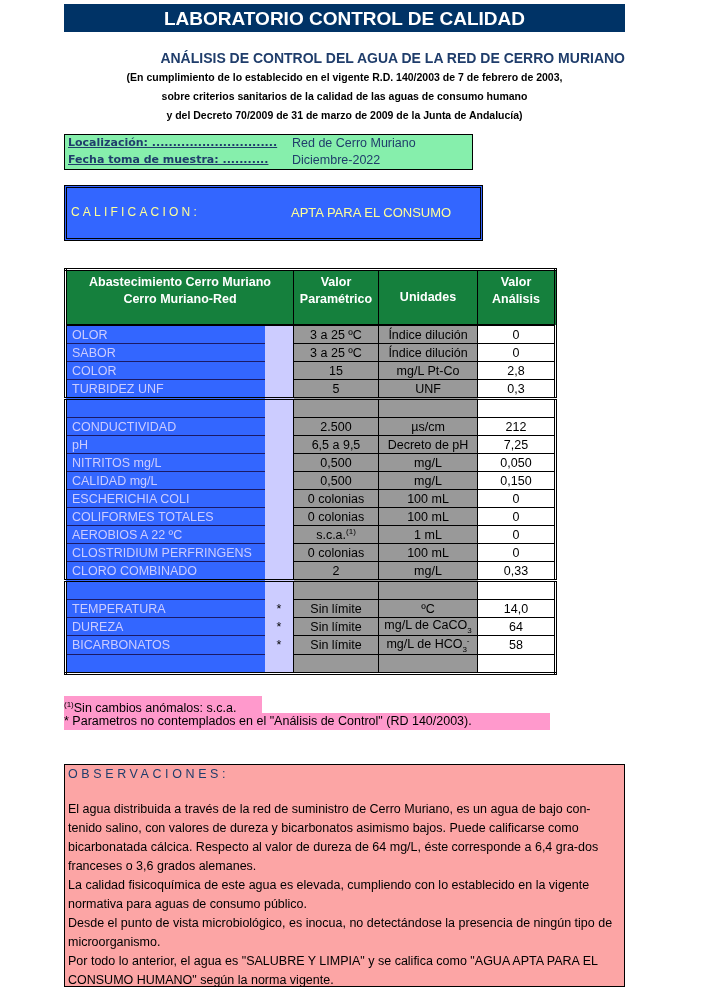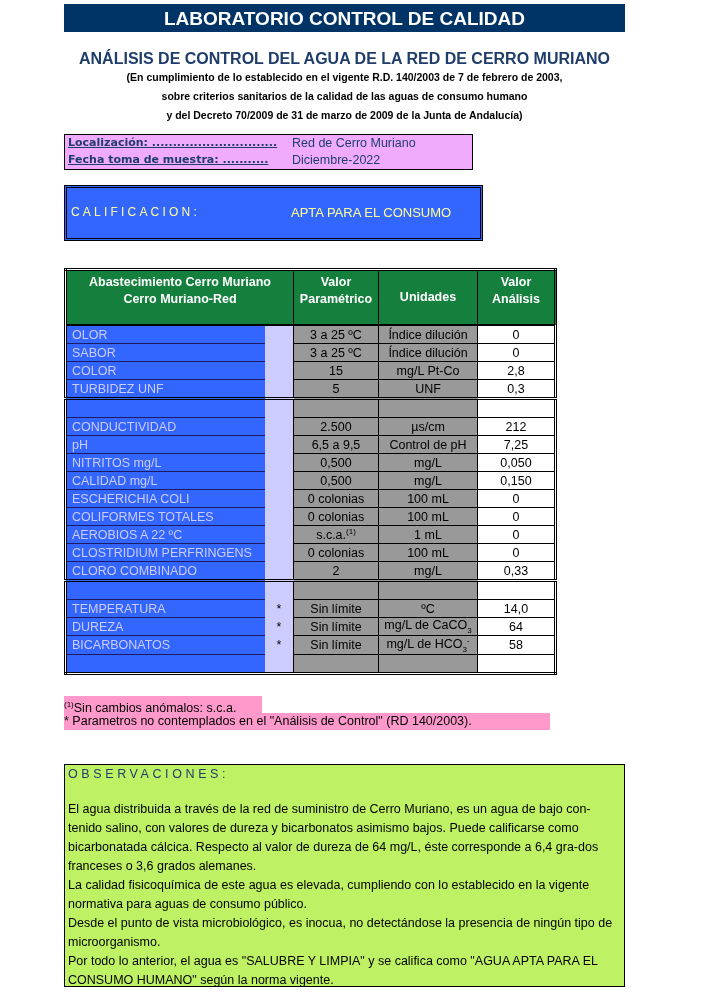--- a/index.html
+++ b/index.html
@@ -1,23 +1,23 @@
 <!DOCTYPE html>
 <html><head>
 <meta charset="utf-8">
 <style>
   html, body { margin: 0; padding: 0; background: #ffffff; }
   body { width: 705px; height: 1003px; position: relative; font-family: "Liberation Sans", sans-serif; overflow: hidden; }
 
   .title-bar { position: absolute; left: 64px; top: 4px; width: 561px; height: 28px; background: #003366; color: #ffffff;
     font-weight: bold; font-size: 19px; text-align: center; line-height: 30px; }
-  .subtitle { position: absolute; left: 64px; top: 50px; width: 561px; text-align: center; color: #1f3d6b; font-weight: bold; font-size: 16px; }
+  .subtitle { position: absolute; left: 64px; top: 50px; width: 561px; text-align: right; color: #1f3d6b; font-weight: bold; font-size: 14px; }
   .legal { position: absolute; left: 64px; top: 68px; width: 561px; text-align: center; color: #000; font-weight: bold; font-size: 10.5px; line-height: 19px; }
 
-  .info-box { position: absolute; left: 64px; top: 134px; width: 407px; height: 34px; background: #f0abfc; border: 1px solid #000; }
+  .info-box { position: absolute; left: 64px; top: 134px; width: 407px; height: 34px; background: #86efac; border: 1px solid #000; }
   .info-row { position: absolute; left: 3px; height: 16px; font-size: 12.5px; }
   .info-label { position: absolute; left: 0; color: #1f3d6b; font-weight: bold; text-decoration: underline; font-family: "DejaVu Sans", sans-serif; font-size: 11px; white-space: nowrap; }
   .info-value { position: absolute; left: 224px; color: #1f3d6b; white-space: nowrap; }
 
   .calif-box { position: absolute; left: 64px; top: 185px; width: 405px; height: 50px; background: #3366ff; border: 3px double #000; padding-left: 8px; }
   .calif-label { position: absolute; left: 4px; top: 17px; color: #ffff99; font-size: 12px; letter-spacing: 3.2px; }
   .calif-value { position: absolute; left: 224px; top: 17px; color: #ffff99; font-size: 13px; }
 
   table.results { position: absolute; left: 64px; top: 268px; border-collapse: collapse; border: 3px double #000; }
   table.results td, table.results th { padding: 0; height: 17px; font-size: 12.5px; white-space: nowrap; }
@@ -27,21 +27,21 @@
   .c-star { width: 28px; background: #ccccff; color: #000; text-align: center; font-size: 11px; border-right: 1px solid #000; }
   .c-param { width: 84px; background: #999999; color: #000; text-align: center; border-right: 1px solid #000; border-bottom: 1px solid #000; }
   .c-unit { width: 98px; background: #999999; color: #000; text-align: center; border-right: 1px solid #000; border-bottom: 1px solid #000; }
   .c-val { width: 76px; background: #ffffff; color: #000; text-align: center; border-bottom: 1px solid #000; }
   tr.sec-end td { border-bottom: 3px double #000 !important; }
   sup, sub { font-size: 8px; }
 
   .note1 { position: absolute; left: 64px; top: 696px; width: 198px; height: 17px; background: #ff99cc; font-size: 12.5px; line-height: 17px; white-space: nowrap; }
   .note2 { position: absolute; left: 64px; top: 713px; width: 486px; height: 17px; background: #ff99cc; font-size: 12.5px; line-height: 17px; white-space: nowrap; }
 
-  .obs-box { position: absolute; left: 64px; top: 764px; width: 559px; height: 221px; background: #bef264; border: 1px solid #000; }
+  .obs-box { position: absolute; left: 64px; top: 764px; width: 559px; height: 221px; background: #fca5a5; border: 1px solid #000; }
   .obs-title { position: absolute; left: 3px; top: 2px; color: #1f3d6b; font-size: 12.5px; letter-spacing: 3.6px; }
   .obs-text { position: absolute; left: 3px; top: 35px; width: 553px; color: #000; font-size: 12.5px; line-height: 19px; }
   .obs-text p { margin: 0; }
 </style>
 </head>
 <body>
 
 <div class="title-bar">LABORATORIO CONTROL DE CALIDAD</div>
 <div class="subtitle">ANÁLISIS DE CONTROL DEL AGUA DE LA RED DE CERRO MURIANO</div>
 <div class="legal">
@@ -124,21 +124,21 @@
         <td class="c-name">CONDUCTIVIDAD</td>
         <td class="c-star"></td>
         <td class="c-param">2.500</td>
         <td class="c-unit">µs/cm</td>
         <td class="c-val">212</td>
       </tr>
       <tr>
         <td class="c-name">pH</td>
         <td class="c-star"></td>
         <td class="c-param">6,5 a 9,5</td>
-        <td class="c-unit">Control de pH</td>
+        <td class="c-unit">Decreto de pH</td>
         <td class="c-val">7,25</td>
       </tr>
       <tr>
         <td class="c-name">NITRITOS mg/L</td>
         <td class="c-star"></td>
         <td class="c-param">0,500</td>
         <td class="c-unit">mg/L</td>
         <td class="c-val">0,050</td>
       </tr>
       <tr>

